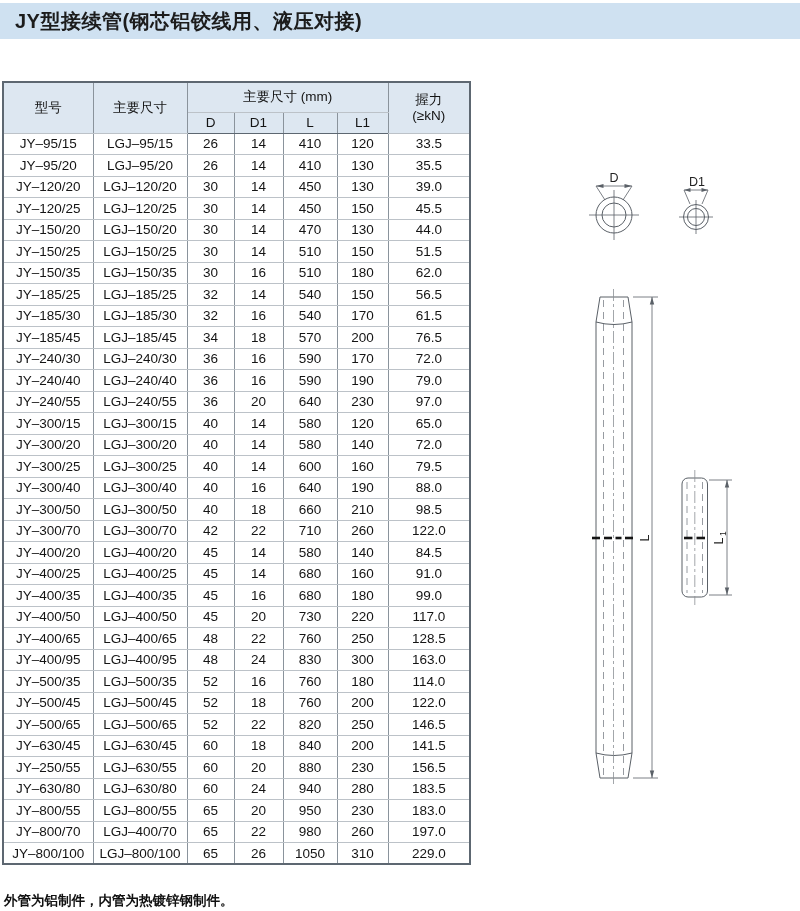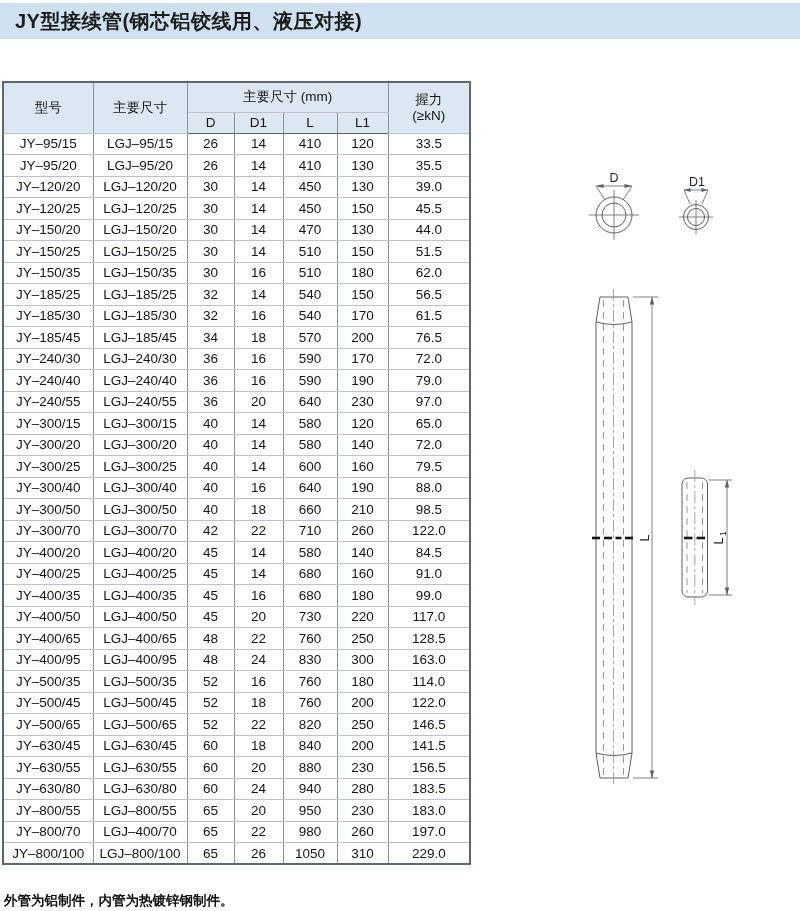--- a/index.html
+++ b/index.html
@@ -338,21 +338,21 @@
           <tr>
             <td>JY–630/45</td>
             <td>LGJ–630/45</td>
             <td>60</td>
             <td>18</td>
             <td>840</td>
             <td>200</td>
             <td>141.5</td>
           </tr>
           <tr>
-            <td>JY–630/55</td>
+            <td>JY–250/55</td>
             <td>LGJ–630/55</td>
             <td>60</td>
             <td>20</td>
             <td>880</td>
             <td>230</td>
             <td>156.5</td>
           </tr>
           <tr>
             <td>JY–630/80</td>
             <td>LGJ–630/80</td>

